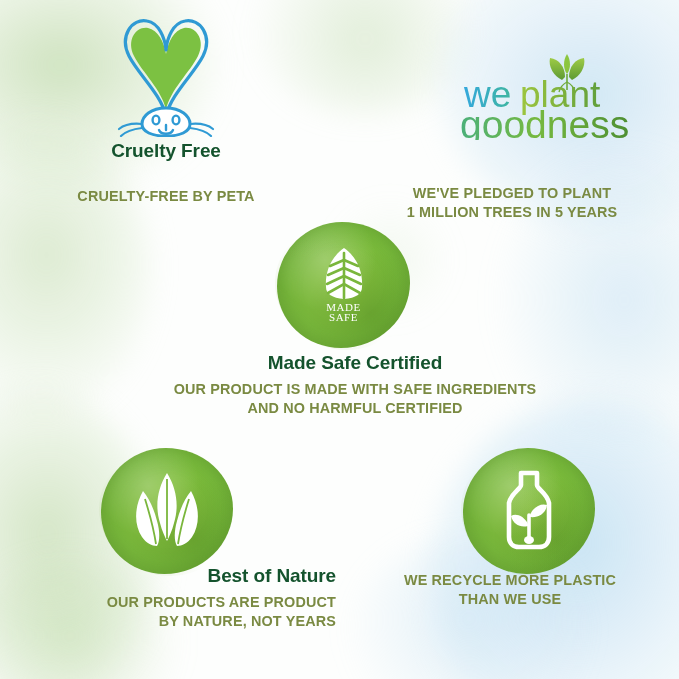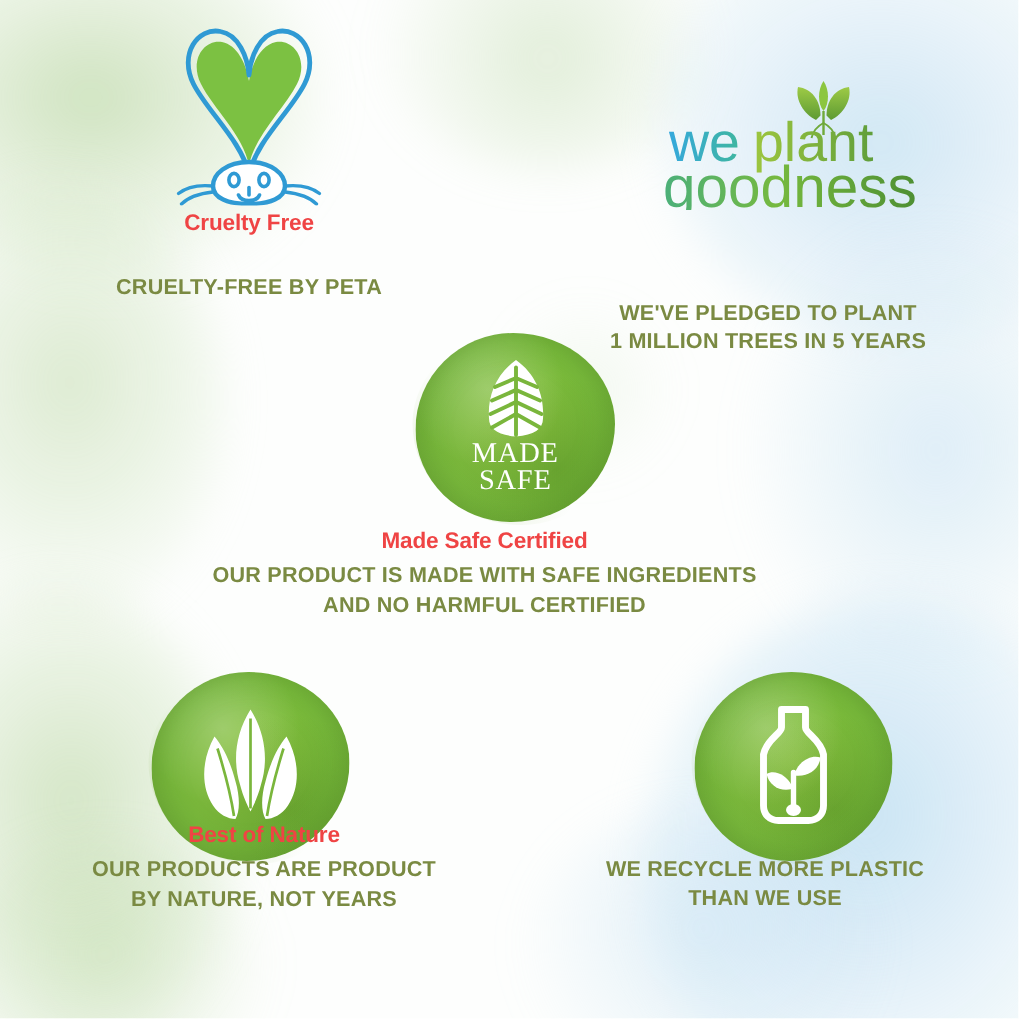--- a/index.html
+++ b/index.html
@@ -70,47 +70,47 @@
     left: 330px; top: 200px; width: 120px; height: 120px;
     background: radial-gradient(ellipse at 50% 50%, rgba(200,226,185,0.20) 0%, rgba(255,255,255,0) 72%);
   }
 
   
   .cell {
     position: absolute;
     text-align: center;
   }
   .heading {
-    color: #ef4444;
-    font-size: 15px;
+    color: #14532d;
+    font-size: 19px;
     font-weight: bold;
     letter-spacing: -0.1px;
     margin: 0;
     line-height: 1.15;
   }
   .subline {
     color: #7a8a42;
     font-size: 14.4px;
     font-weight: bold;
     letter-spacing: 0.15px;
     line-height: 1.35;
     margin: 6px 0 0 0;
   }
 
   
   #cell-cruelty    { left: 6px;   top: 140px; width: 320px; }
   #cell-weplant    { left: 352px; top: 140px; width: 320px; }
-  #cell-madesafe   { left: 108px; top: 352px; width: 430px; }
-  #cell-nature     { left: 16px;  top: 548px; width: 320px; }
+  #cell-madesafe   { left: 140px; top: 352px; width: 430px; }
+  #cell-nature     { left: 16px;  top: 565px; width: 320px; text-align: right; }
   #cell-plastic    { left: 350px; top: 565px; width: 320px; }
 
   
   .logo-box { position: absolute; }
   #peta-logo   { left: 106px; top: 12px; width: 120px; height: 125px; }
-  #weplant-logo{ left: 440px; top: 50px; width: 205px; height: 90px; }
+  #weplant-logo{ left: 458px; top: 50px; width: 205px; height: 90px; }
 
   
   .badge {
     position: absolute;
     border-radius: 50%;
   }
   .badge .blob {
     position: absolute;
     inset: 0;
     border-radius: 49% 51% 52% 48% / 51% 48% 52% 49%;
@@ -141,21 +141,21 @@
     inset: 0;
     display: flex;
     flex-direction: column;
     align-items: center;
     justify-content: center;
   }
   .badge-text {
     color: #ffffff;
     font-family: "Liberation Serif", serif;
     font-weight: normal;
-    font-size: 19px;
+    font-size: 11px;
     line-height: 0.95;
     letter-spacing: 0.5px;
     text-align: center;
   }
 
   
   .wp-wordmark { display: block; }
 </style>
 </head>
 <body>
@@ -238,21 +238,21 @@
         <path d="M13 32 C 17 34, 20 38, 21 42" stroke="#6faa3a" stroke-width="1.3" fill="none"></path>
       </g>
 
       <text x="6" y="57" font-family="'Liberation Sans', sans-serif" font-size="37" fill="url(#gWe)">we</text>
       <text x="62" y="57" font-family="'Liberation Sans', sans-serif" font-size="37" fill="url(#gPlant)">plant</text>
       <text x="2" y="88" font-family="'Liberation Sans', sans-serif" font-size="39" fill="url(#gGood)">goodness</text>
     </svg>
   </div>
 
   <div class="cell" id="cell-weplant">
-    <p class="subline" style="margin-top:60px;">
+    <p class="subline" style="margin-top:44px;">
       <span>WE'VE PLEDGED TO PLANT</span><br>
       <span>1 MILLION TREES IN 5 YEARS</span>
     </p>
   </div>
 
   <div class="badge" id="badge-madesafe">
     <div class="blob"></div>
     <div class="badge-inner">
       <svg width="46" height="56" viewBox="0 0 46 56" style="margin-top:-2px;">
 

